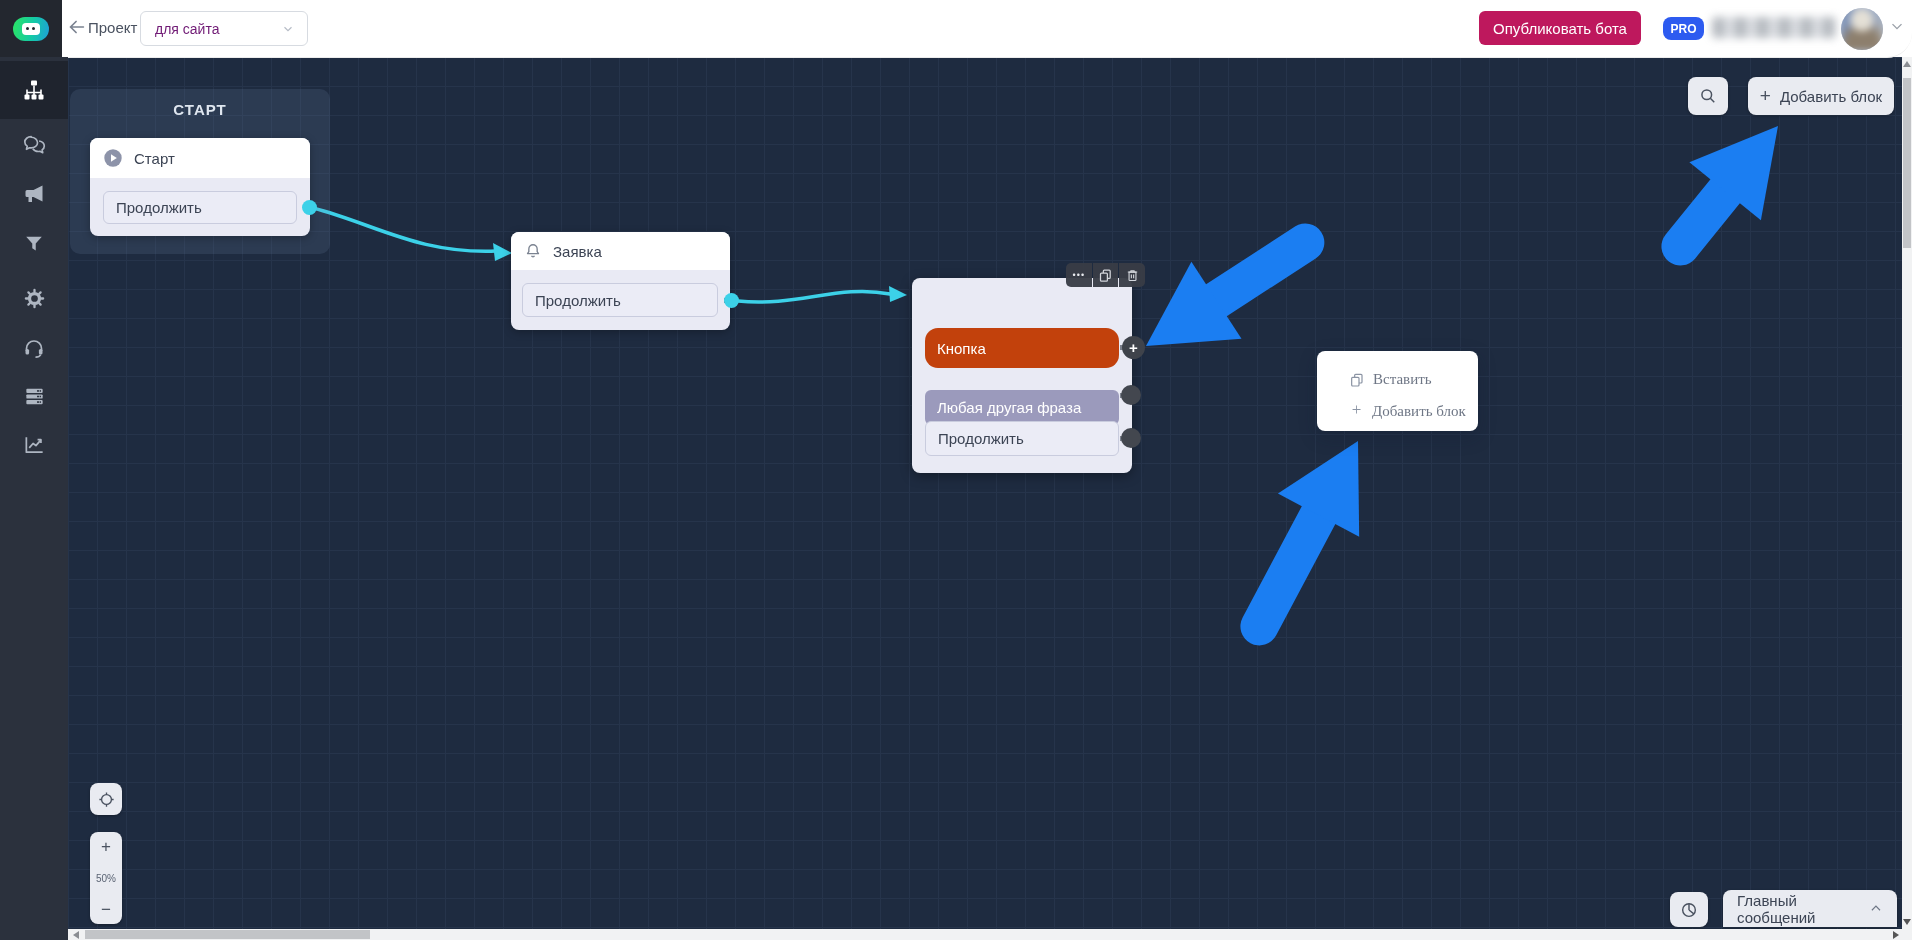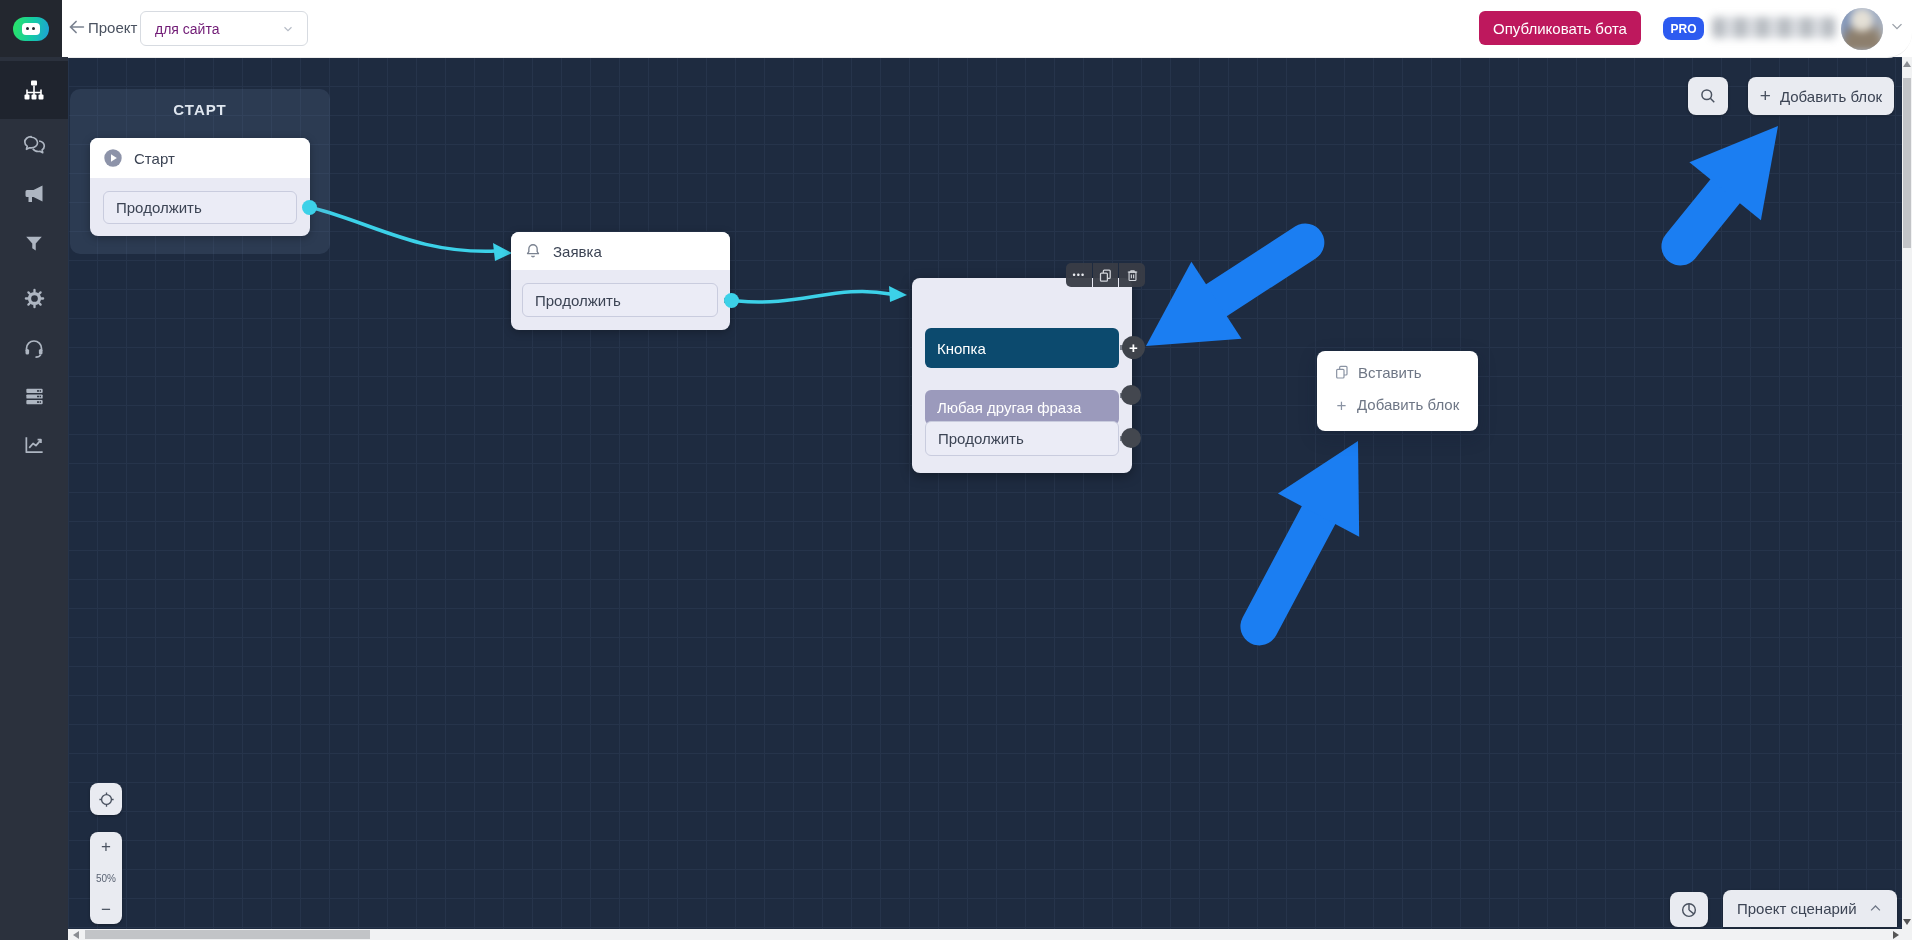--- a/index.html
+++ b/index.html
@@ -39,39 +39,39 @@
   .overlay-svg{left:0;top:0;width:1912px;height:940px;pointer-events:none;}
   .z2{z-index:2;} .z6{z-index:6;}
 
   
   .start-group{left:70px;top:89px;width:260px;height:165px;background:rgba(116,142,180,0.16);border-radius:10px;z-index:3;}
   .group-title{position:absolute;left:0;top:12px;width:100%;text-align:center;color:#dfe6ef;font-size:15px;font-weight:bold;letter-spacing:1px;}
   .node{z-index:3;border-radius:8px;box-shadow:0 2px 8px rgba(0,0,0,.28);background:#e9eaf4;}
   .node-header{display:flex;align-items:center;gap:10px;background:#ffffff;border-radius:8px 8px 0 0;padding:0 12px;box-sizing:border-box;color:#3c4454;font-size:15px;}
   .node-btn{position:absolute;left:13px;width:194px;border-radius:6px;display:flex;align-items:center;padding:0 12px;box-sizing:border-box;font-size:15px;cursor:pointer;}
   .node-btn.default{background:#ebecf6;border:1px solid #c9ccde;color:#3c4454;}
-  .node-btn.green{background:#0c4a6e;color:#fff;}
+  .node-btn.green{background:#c2410c;color:#fff;border-radius:13px;}
   .node-btn.purple{background:#9b9abc;color:#fff;}
   .checkbox{width:17px;height:17px;border:1.5px solid #d9dce3;border-radius:3px;background:#fff;box-sizing:border-box;cursor:pointer;}
 
   .port-stub{position:absolute;height:5px;background:#7b808c;z-index:4;}
   .port-cyan{position:absolute;width:15px;height:15px;border-radius:50%;background:#3cd1e8;z-index:7;cursor:pointer;}
   .port-dark{position:absolute;width:20px;height:20px;border-radius:50%;background:#43474f;z-index:7;cursor:pointer;}
   .port-plus{position:absolute;width:23px;height:23px;border-radius:50%;background:#3f434b;color:#fff;display:flex;align-items:center;justify-content:center;font-size:15px;font-weight:bold;z-index:7;cursor:pointer;line-height:1;}
 
   
   .node-toolbar{left:1066px;top:263px;width:79px;height:24px;display:flex;gap:1px;z-index:8;}
   .tool-cell{width:26px;height:24px;background:rgba(56,60,70,0.96);display:flex;align-items:center;justify-content:center;color:#d3d6dc;cursor:pointer;}
   .tool-cell:first-child{border-radius:5px 0 0 5px;}
   .tool-cell:last-child{border-radius:0 5px 5px 0;}
   .dots-glyph{font-size:9px;letter-spacing:1px;color:#e8eaee;}
 
   
   .ctx-menu{left:1317px;top:351px;width:161px;height:80px;background:#fff;border-radius:8px;box-shadow:0 6px 18px rgba(15,25,45,.28);z-index:9;}
-  .ctx-item{position:absolute;left:17px;height:24px;display:flex;align-items:flex-start;gap:8px;color:#6e7685;font-size:15px;cursor:pointer;}
+  .ctx-item{position:absolute;left:32px;height:24px;display:flex;align-items:flex-end;gap:8px;color:#6e7685;font-size:15px;cursor:pointer;font-family:Liberation Serif, serif;}
   .ctx-plus{font-size:17px;color:#8a93a3;width:15px;text-align:center;}
 
   
   .cbtn{background:#e9ebf1;border-radius:8px;box-shadow:0 1px 3px rgba(0,0,0,.3);display:flex;align-items:center;justify-content:center;color:#3c4454;z-index:10;cursor:pointer;border:none;font-family:"Liberation Sans",sans-serif;}
   .search-btn{left:1688px;top:77px;width:40px;height:38px;}
   .addblock-btn{left:1748px;top:77px;width:146px;height:38px;gap:9px;font-size:15px;}
   .addblock-plus{font-size:19px;color:#4a5260;}
   .locate-btn{left:90px;top:783px;width:32px;height:32px;}
   .zoom-pill{left:90px;top:832px;width:32px;height:92px;background:#e9ebf1;border-radius:8px;box-shadow:0 1px 3px rgba(0,0,0,.3);z-index:10;display:flex;flex-direction:column;align-items:center;justify-content:space-between;padding:6px 0;box-sizing:border-box;}
   .zoom-glyph{font-size:17px;color:#4a5260;cursor:pointer;line-height:1;}
@@ -228,21 +228,21 @@
     <span class="zoom-glyph">−</span>
   </div>
 
   <div class="abs cbtn clock-btn">
     <svg width="20" height="20" viewBox="0 0 24 24" fill="none" stroke="#4a5260" stroke-width="1.7">
       <circle cx="12" cy="12" r="7.6"></circle>
         <path d="M12 12 V4.4 M12 12 L17.8 16.6"></path>
     </svg>
   </div>
   <div class="abs scenario-bar">
-    <span>Проект сценарий</span>
+    <span>Главный сообщений</span>
     <svg width="15" height="15" viewBox="0 0 24 24" fill="none" stroke="#6e7685" stroke-width="2">
         <path d="M5 15 l7-7 7 7"></path>
       </svg>
   </div>
 
   <div class="abs hscroll">
     <div class="tri tri-left"></div>
     <div class="hthumb"></div>
     <div class="tri tri-right"></div>
   </div>

